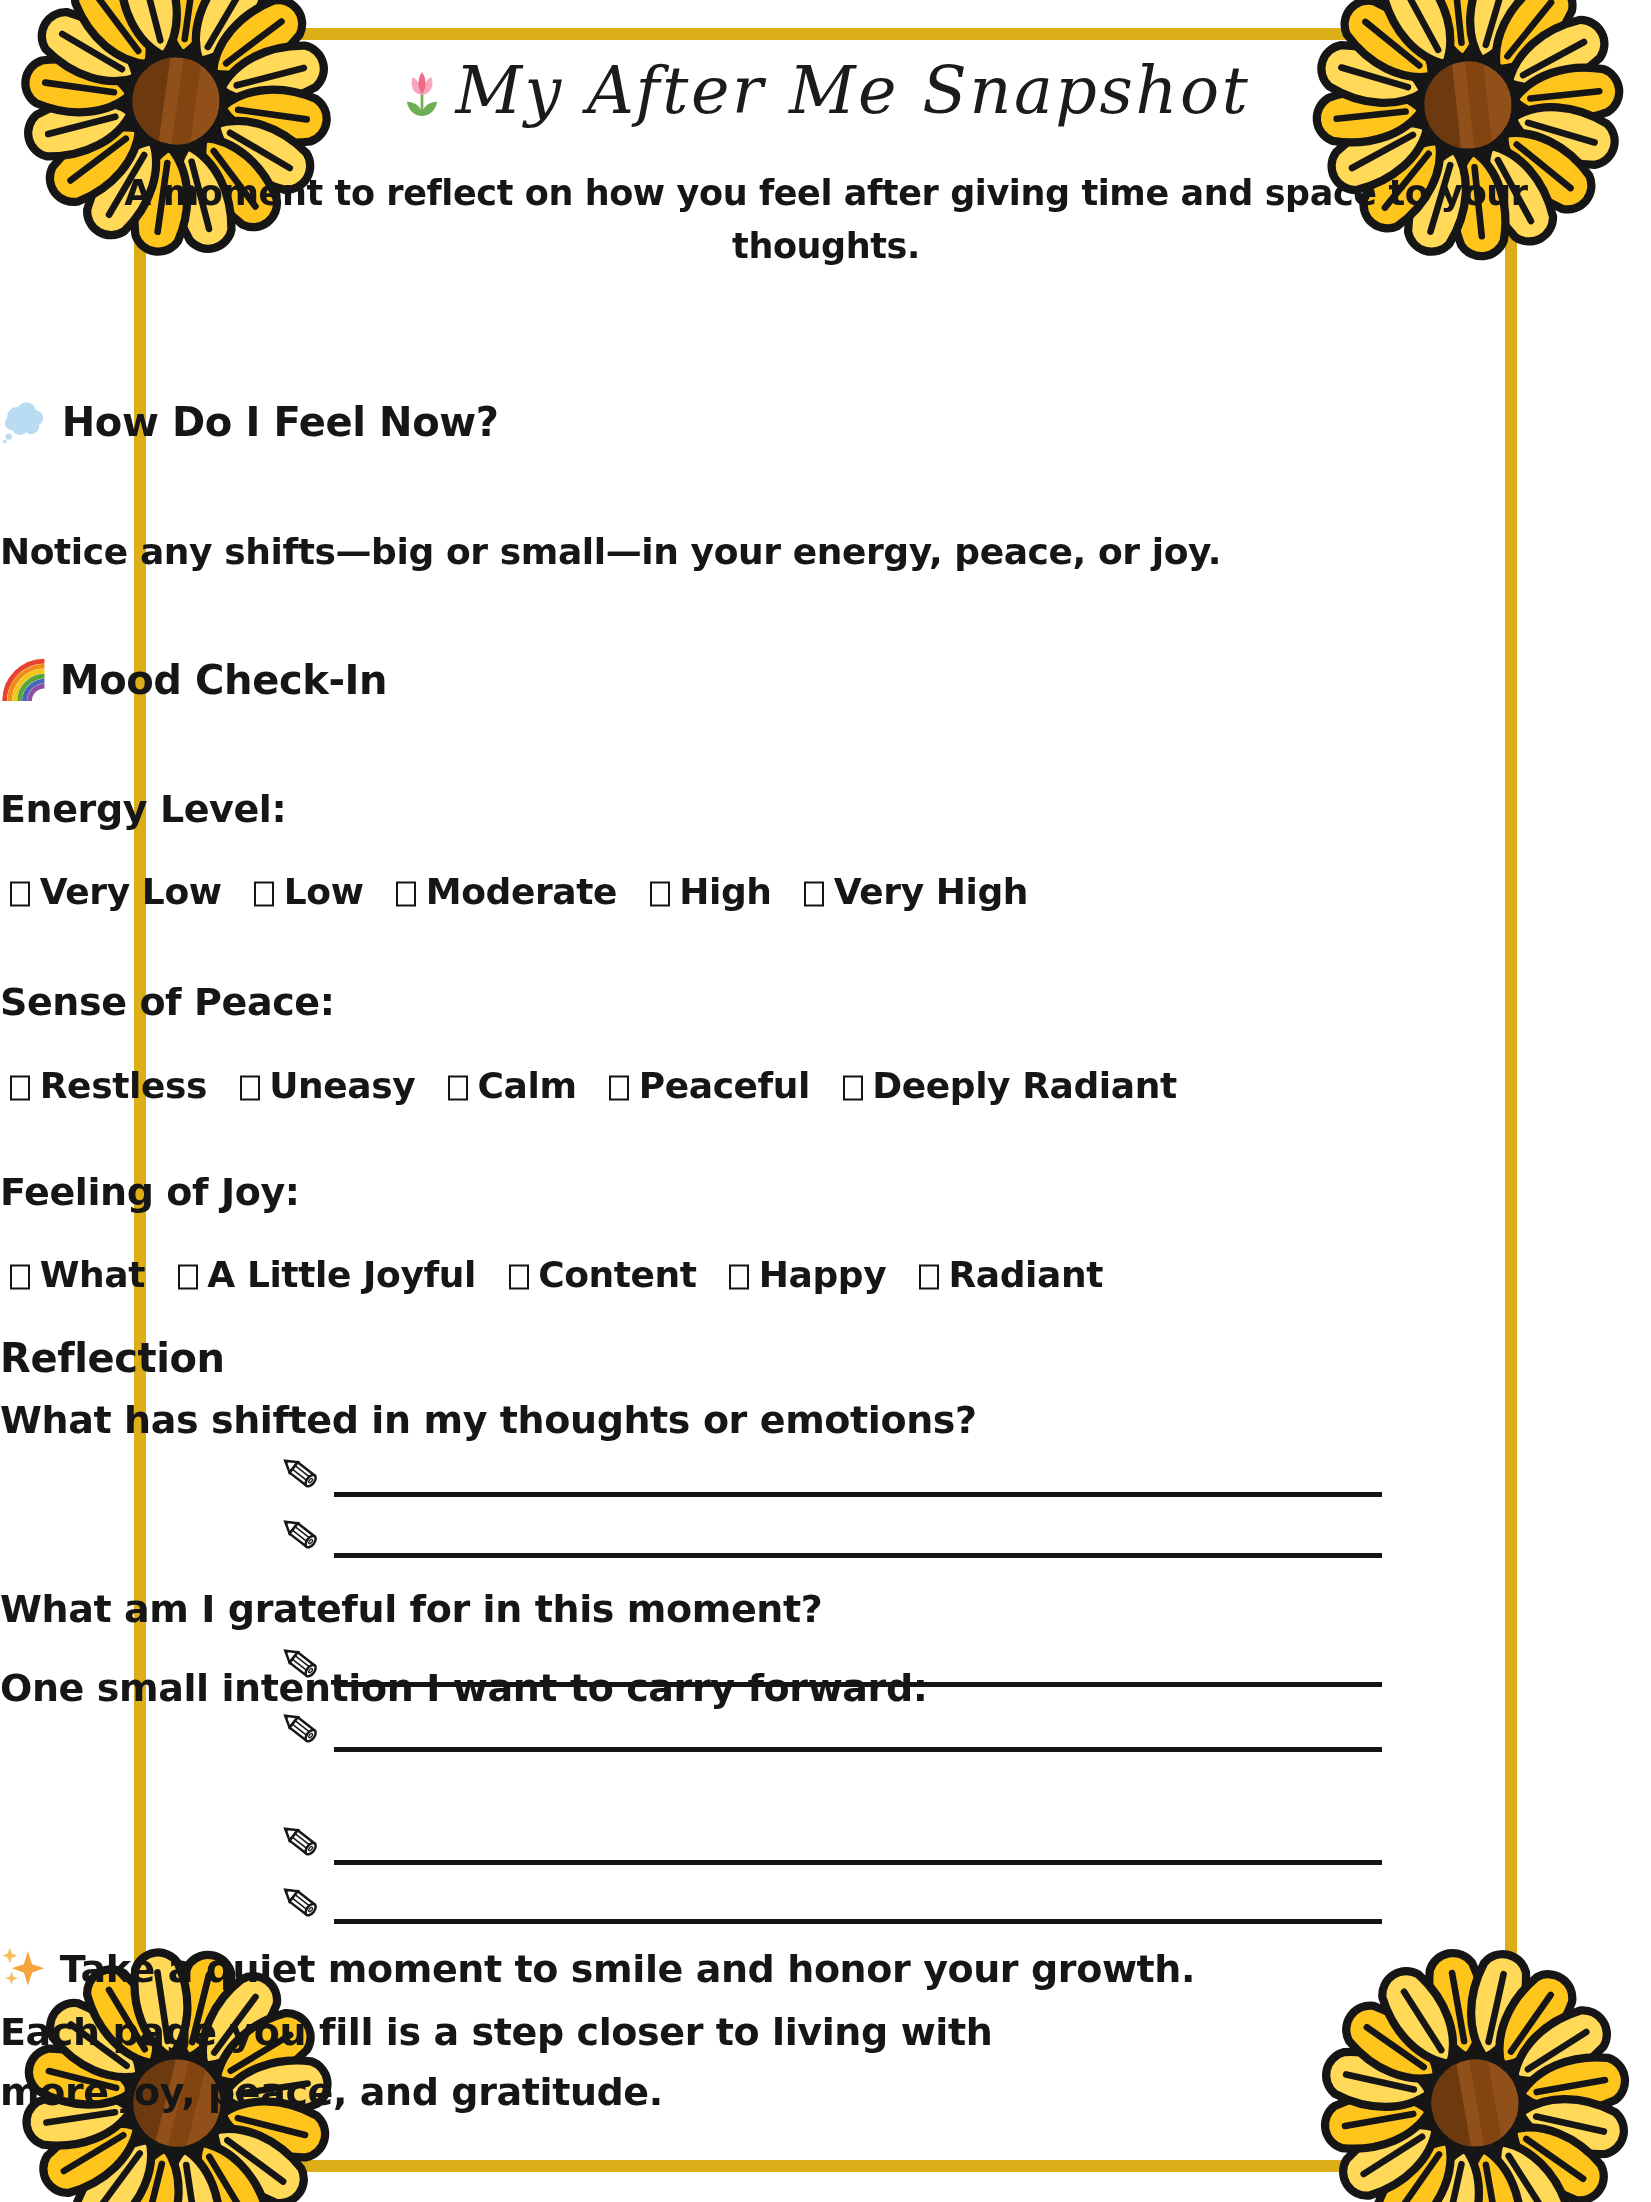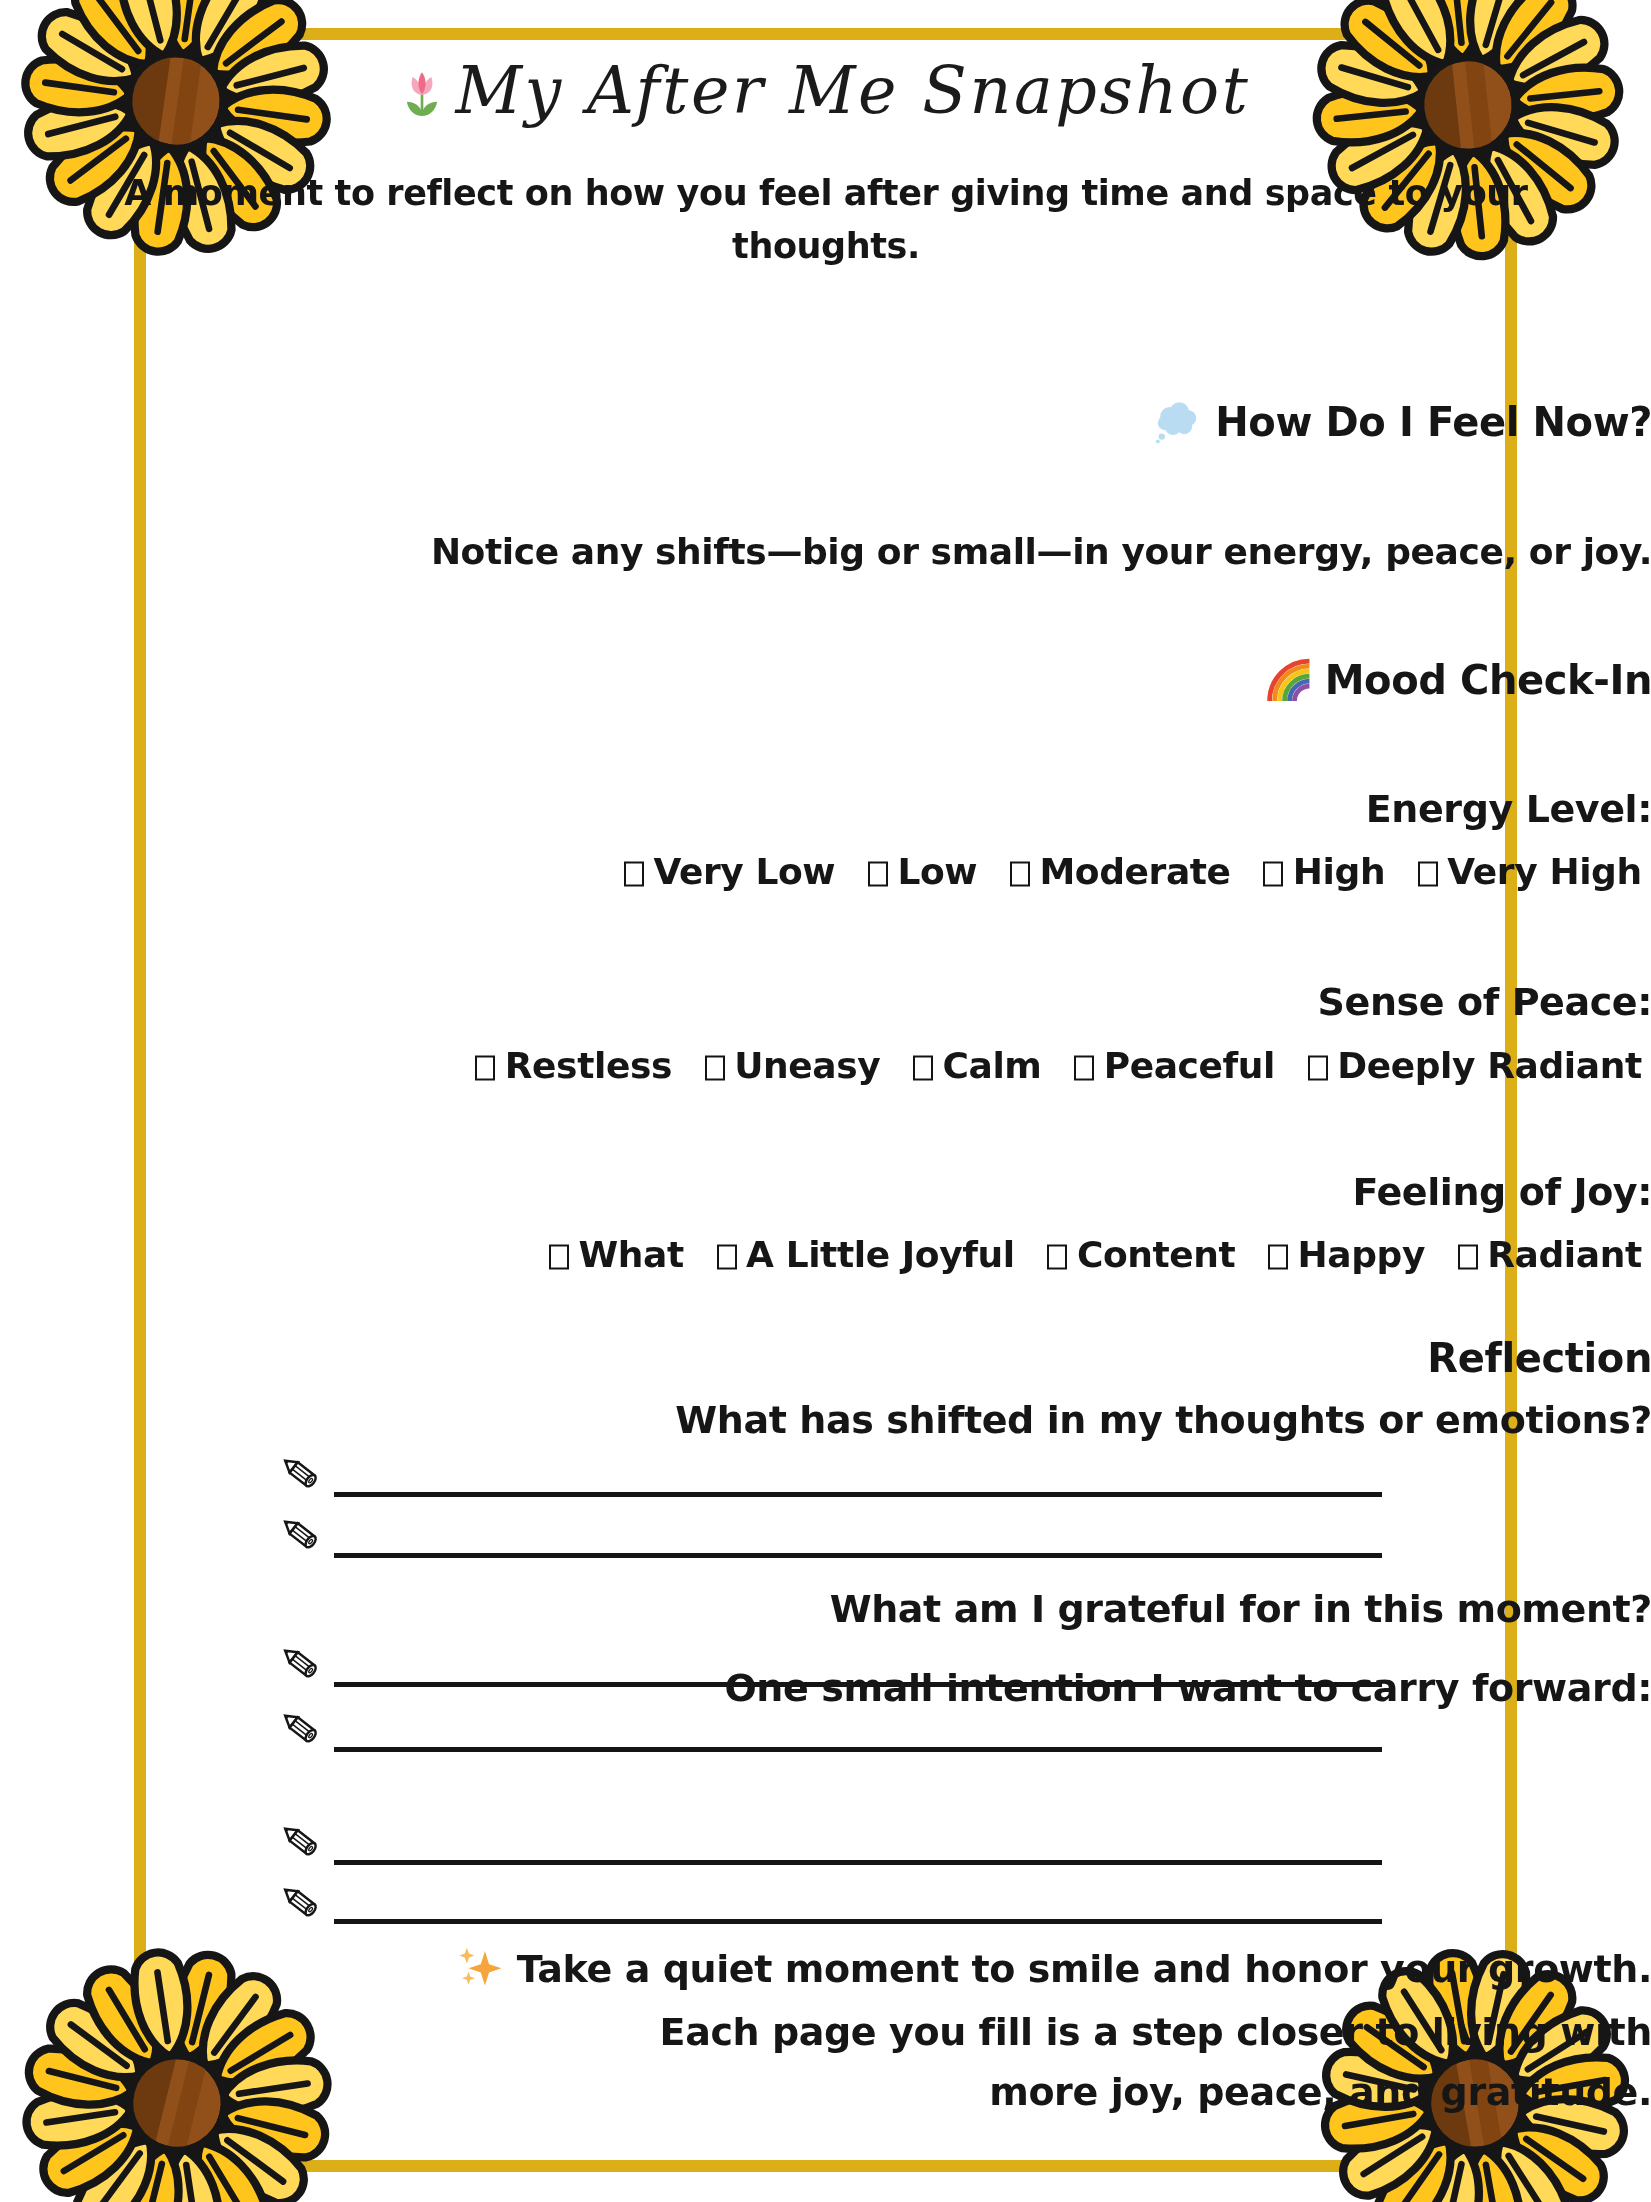--- a/index.html
+++ b/index.html
@@ -12,29 +12,29 @@
   }
   
   #frame {
     position:absolute; left:134px; top:28px; width:1383px; height:2144px;
     border:12px solid #DCAE17; box-sizing:border-box; z-index:1;
   }
   
   .flower { position:absolute; width:330px; height:330px; z-index:2; }
   
   .t {
-    position:absolute; left:0; width:100%; text-align:right;
+    position:absolute; left:0; width:100%; text-align:left;
     transform:translateY(-50%); white-space:nowrap;
     font-weight:700; letter-spacing:-0.4px; z-index:5;
   }
   .heading  { font-size:40px; }
   .body-line{ font-size:36px; }
   .q-line   { font-size:38px; }
   .grp-label{ font-size:38px; }
-  .opt-row  { font-size:36px; }
+  .opt-row  { font-size:36px;margin-top:20px; }
   #intro {
     position:absolute; top:219px; left:50%; transform:translate(-50%,-50%);
     width:1445px; text-align:center; font-weight:700; font-size:35px;
     line-height:1.5; letter-spacing:-0.4px; z-index:5; white-space:normal;
   }
   #title {
     position:absolute; top:90px; left:0; width:100%; text-align:center;
     transform:translateY(-50%); z-index:5; white-space:nowrap;
   }
   #title .script {

